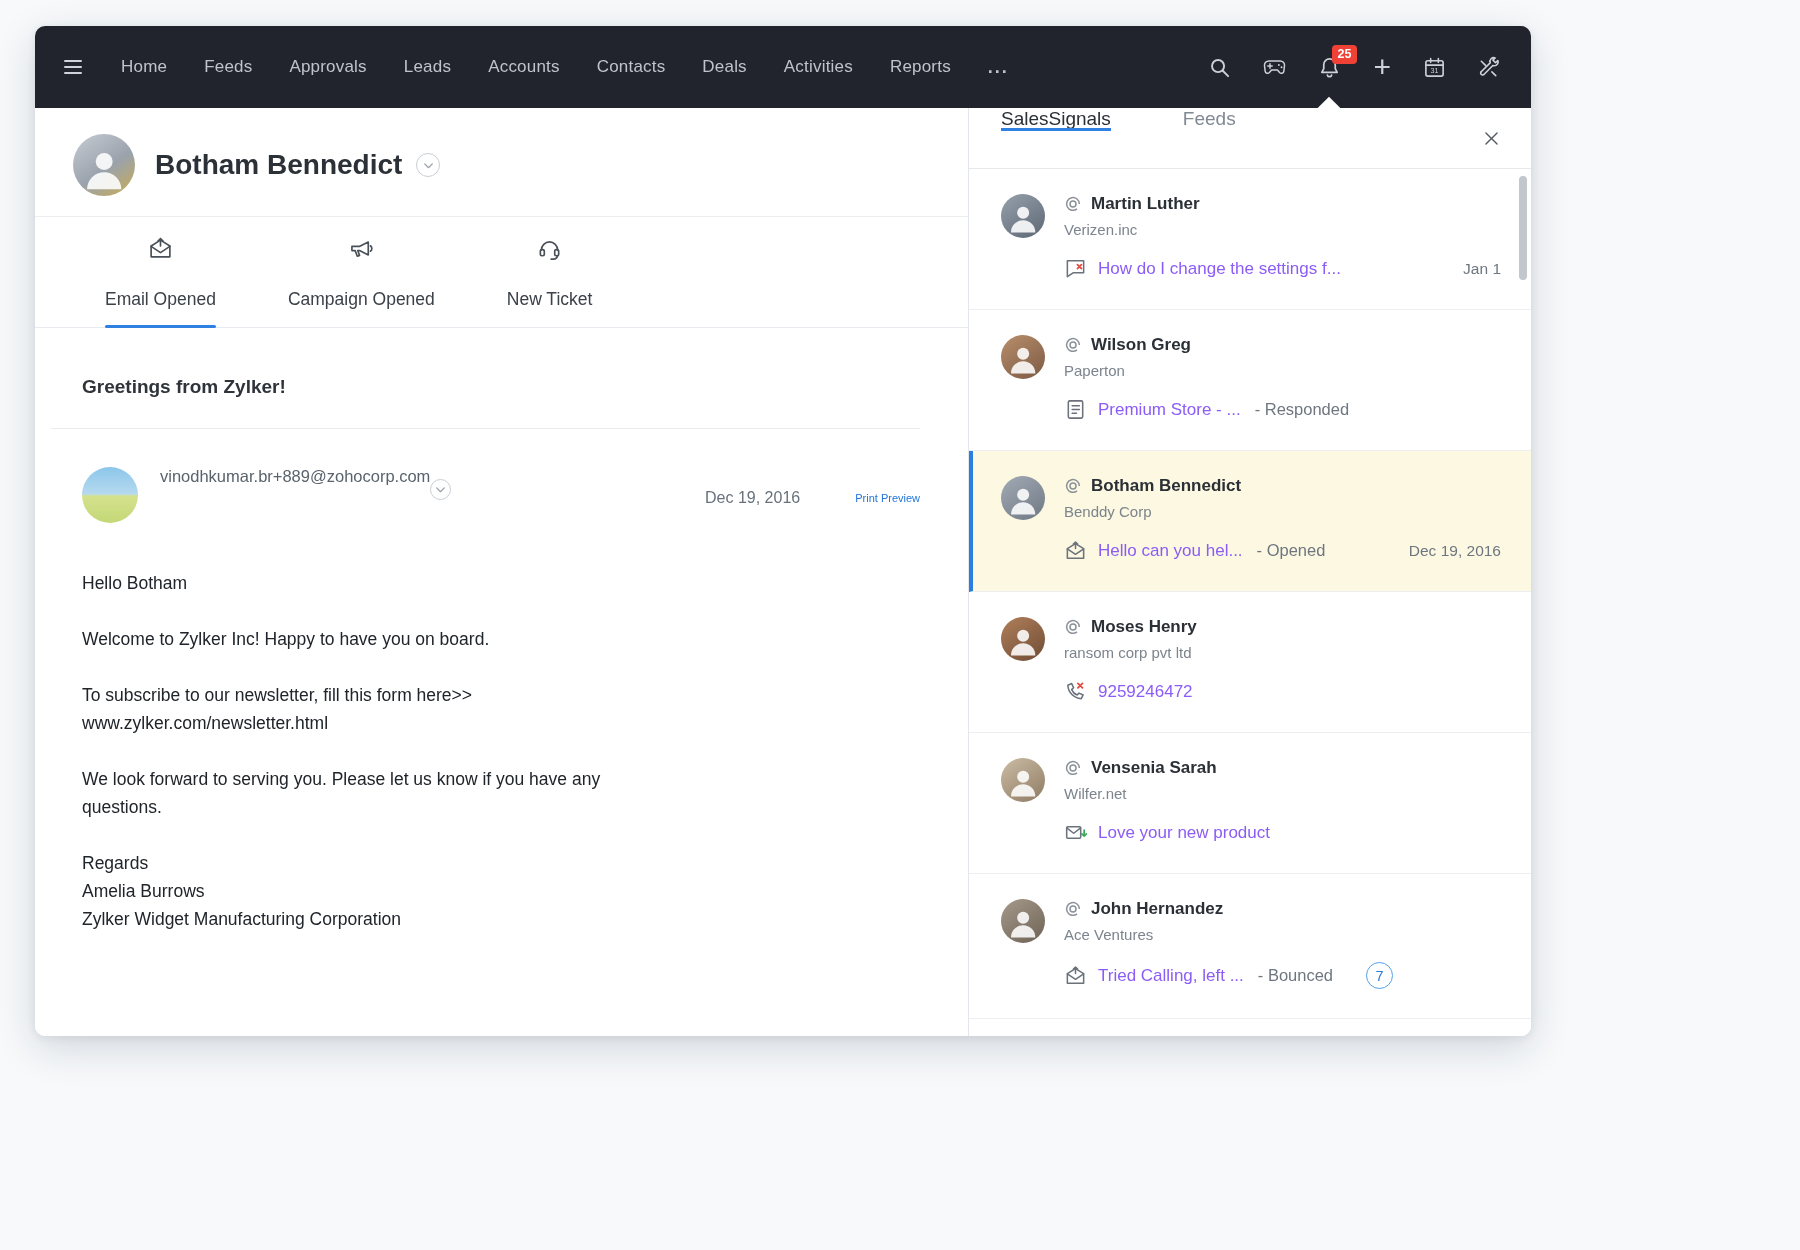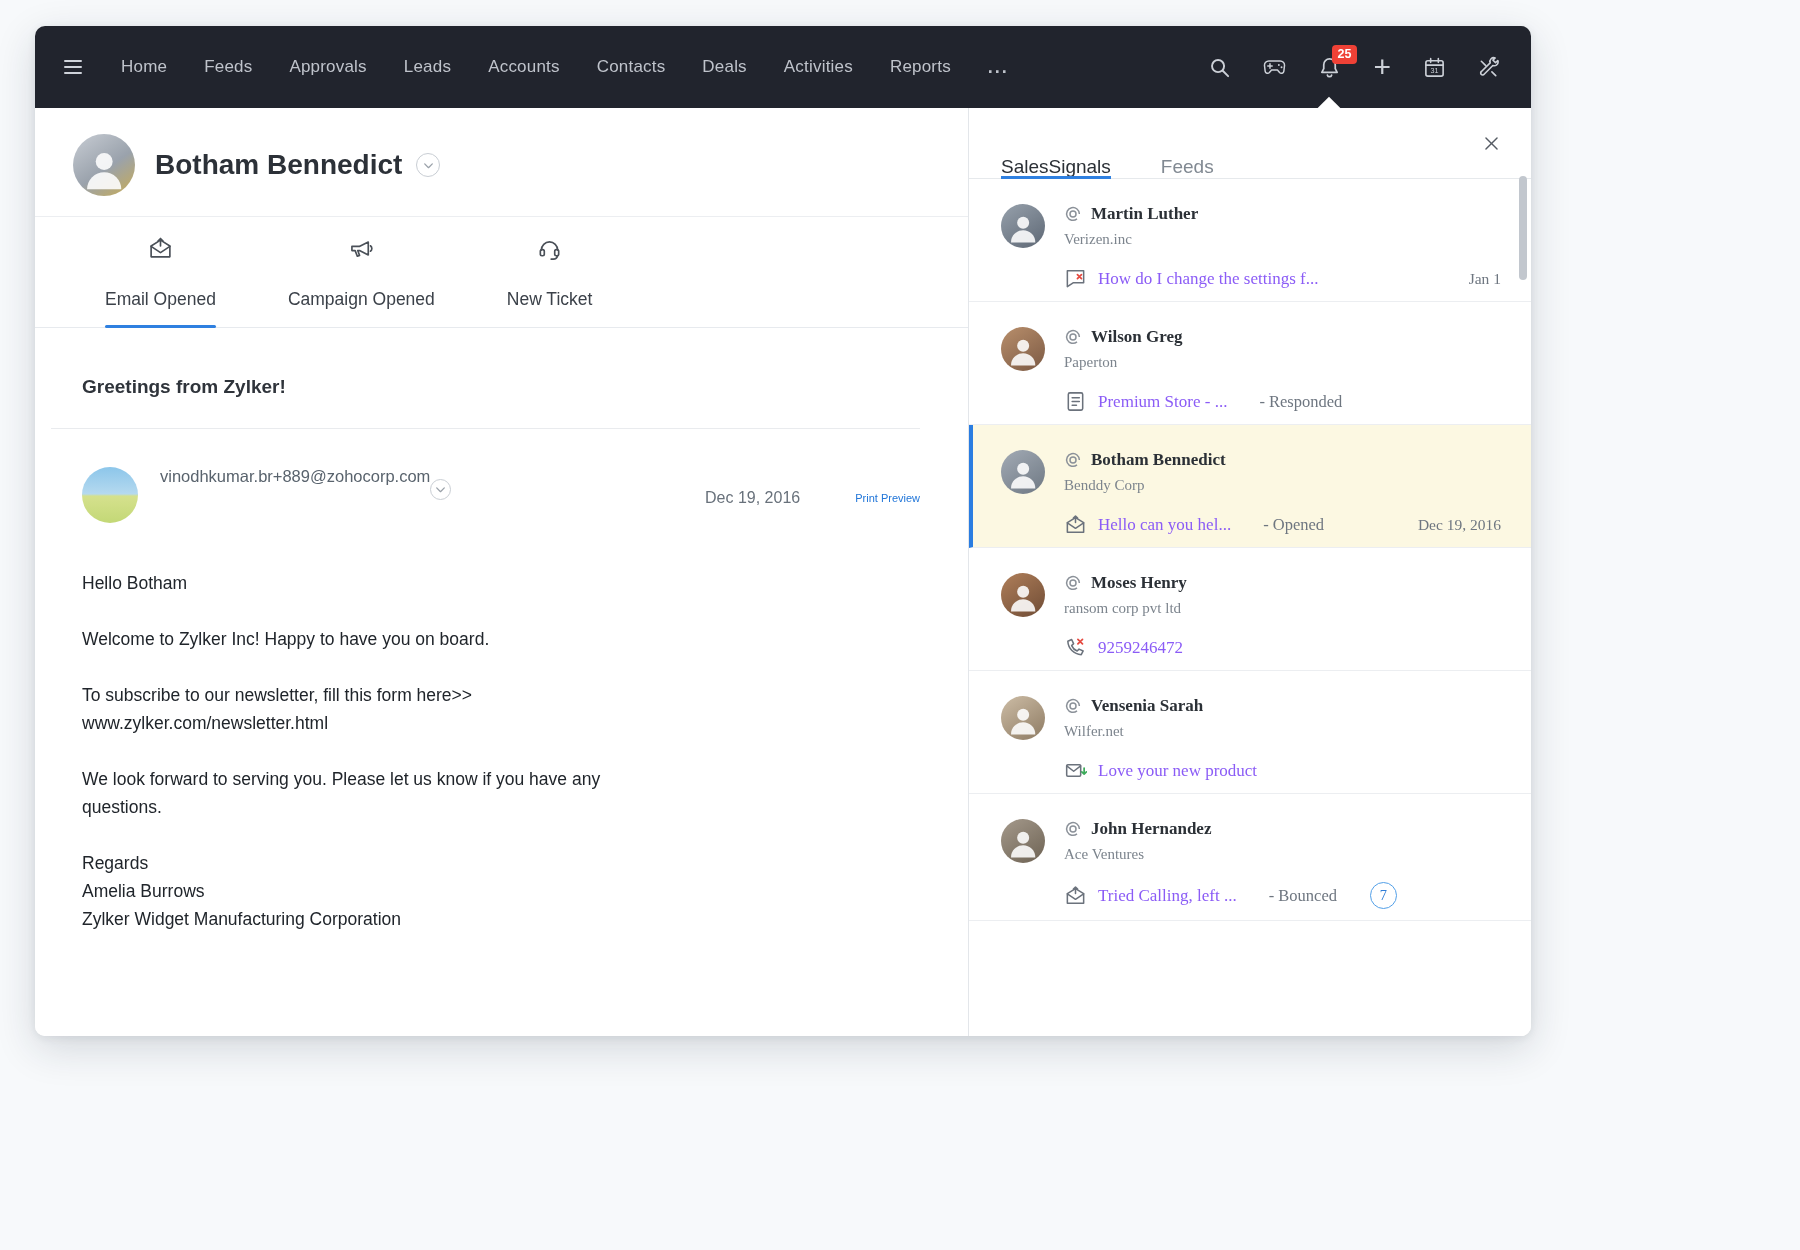--- a/index.html
+++ b/index.html
@@ -97,56 +97,56 @@
     white-space:pre-line; margin-bottom:28px;
   }
 
   
   .panel { width:563px; flex-shrink:0; background:#fff; border-left:1px solid #e3e6ea; position:relative; }
   .panel-arrow {
     position:absolute; top:-8px; left:352px; width:16px; height:16px;
     background:#fff; transform:rotate(45deg); z-index:6;
   }
   .panel-header {
-    display:flex; align-items:flex-end; height:71px;
-    padding:0 30px 0 32px; border-bottom:1px solid #e6e9ec; position:relative; z-index:7; background:#fff;
+    display:flex; align-items:flex-start; height:61px;
+    padding:0 30px 0 32px; border-bottom:1px solid #e6e9ec; position:relative; z-index:7; background:#fff;gap:22px;
   }
   .panel-tab {
     display:flex; align-items:center; font-size:19px; color:#818992;
     margin-right:50px; cursor:pointer; position:relative; white-space:nowrap;
   }
   .panel-tab.active { color:#2b3036; }
   .panel-tab.active::after {
     content:""; position:absolute; left:0; right:0; bottom:-1px; height:3px; background:#2f80e0;
   }
   .panel-close { margin-left:auto; align-self:center; color:#555b63; }
   .panel-close svg { width:19px; height:19px; }
 
   .signal-list { overflow:hidden; }
   .signal-item {
-    display:flex; padding:25px 30px 11px 32px;
-    border-bottom:1px solid #eceef1; cursor:pointer; background:#fff;font-family:Liberation Serif, serif;
+    display:flex; padding:25px 30px 29px 32px;
+    border-bottom:1px solid #eceef1; cursor:pointer; background:#fff;
   }
   .signal-item.highlight { background:#fcf8e2; border-left:4px solid #2a7de1; padding-left:28px; }
   .si-avatar { width:44px; height:44px; }
   .av-1 { background:linear-gradient(145deg,#97a1ac,#5d6774); }
   .av-2 { background:linear-gradient(145deg,#b98f6c,#7b5943); }
   .av-3 { background:linear-gradient(145deg,#a3abb5,#6e7883); }
   .av-4 { background:linear-gradient(145deg,#b07f5a,#6f4c35); }
   .av-5 { background:linear-gradient(145deg,#cdbda6,#8d7a62); }
   .av-6 { background:linear-gradient(145deg,#a59a8c,#6d6253); }
   .si-content { margin-left:19px; flex:1; min-width:0; }
   .si-name-row { display:flex; align-items:center; gap:9px; }
   .si-signal svg { width:18px; height:18px; display:block; color:#8b9199; }
   .si-name { font-size:17px; font-weight:700; color:#2b3036; }
   .si-company { margin-top:7px; font-size:15px; color:#7c848d; }
   .si-line3 { margin-top:19px; display:flex; align-items:center; gap:11px; }
   .si-icon svg { width:23px; height:23px; display:block; }
   .si-message { font-size:17px; color:#8b5cf6; white-space:nowrap; overflow:hidden; text-overflow:ellipsis; }
-  .si-status { font-size:16.5px; color:#6e7680; margin-left:21px; white-space:nowrap; }
+  .si-status { font-size:16.5px; color:#6e7680; margin-left:3px; white-space:nowrap; }
   .si-date { margin-left:auto; font-size:15.5px; color:#6e7680; white-space:nowrap; padding-left:12px; }
   .si-badge {
     margin-left:22px; width:27px; height:27px; flex-shrink:0;
     border:1.5px solid #53a0e8; border-radius:50%;
     display:flex; align-items:center; justify-content:center;
     color:#2f7cd6; font-size:14.5px;
   }
   .scroll-thumb {
     position:absolute; right:4px; top:68px; width:8px; height:104px;
     background:#c2c7ce; border-radius:4px; cursor:pointer; z-index:8;

